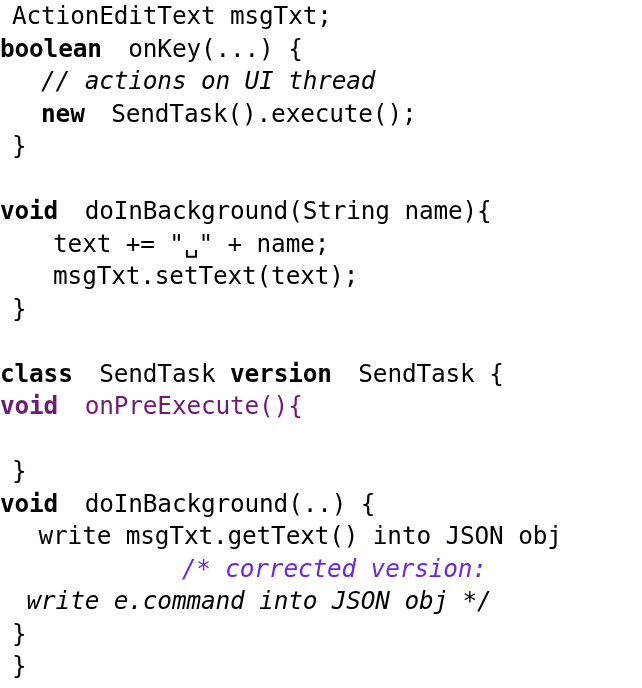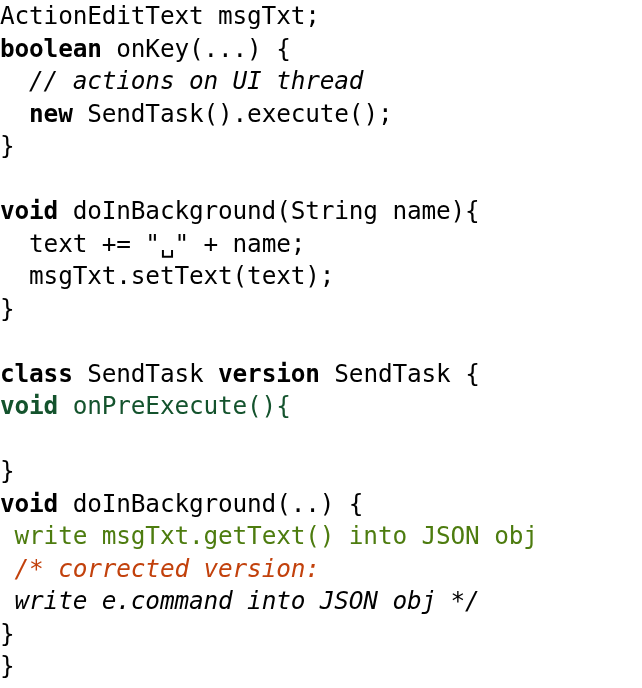--- a/index.html
+++ b/index.html
@@ -44,40 +44,41 @@
   }
   .tok.kw {
     font-weight: bold;
   }
   .tok.cm {
     font-style: italic;
   }
   .tok.pl {
     font-weight: normal;
     font-style: normal;
+    padding-left: 12px;
   }
 </style>
 </head>
 <body>
 
 <div id="code-listing" style="background: rgb(255, 255, 255);">
     <div class="code-line" style="color: rgb(0, 0, 0);"><span class="tok pl">ActionEditText msgTxt;</span></div>
     <div class="code-line" style="color: rgb(0, 0, 0);"><span class="tok kw">boolean</span><span class="tok pl"> onKey(...) {</span></div>
     <div class="code-line" style="color: rgb(0, 0, 0);"><span class="tok pl">  </span><span class="tok cm">// actions on UI thread</span></div>
     <div class="code-line" style="color: rgb(0, 0, 0);"><span class="tok pl">  </span><span class="tok kw">new</span><span class="tok pl"> SendTask().execute();</span></div>
     <div class="code-line" style="color: rgb(0, 0, 0);"><span class="tok pl">}</span></div>
     <div class="code-line blank" style="color: rgb(0, 0, 0);">&nbsp;</div>
     <div class="code-line" style="color: rgb(0, 0, 0);"><span class="tok kw">void</span><span class="tok pl"> doInBackground(String name){</span></div>
     <div class="code-line" style="color: rgb(0, 0, 0);"><span class="tok pl">  </span><span class="tok pl">text += "␣" + name;</span></div>
     <div class="code-line" style="color: rgb(0, 0, 0);"><span class="tok pl">  </span><span class="tok pl">msgTxt.setText(text);</span></div>
     <div class="code-line" style="color: rgb(0, 0, 0);"><span class="tok pl">}</span></div>
     <div class="code-line blank" style="color: rgb(0, 0, 0);">&nbsp;</div>
     <div class="code-line" style="color: rgb(0, 0, 0);"><span class="tok kw">class</span><span class="tok pl"> SendTask </span><span class="tok kw">version</span><span class="tok pl"> SendTask {</span></div>
-    <div class="code-line" style="color: #14532d;"><span class="tok kw">void</span><span class="tok pl"> onPreExecute(){</span></div>
+    <div class="code-line" style="color: #701a75;"><span class="tok kw">void</span><span class="tok pl"> onPreExecute(){</span></div>
     <div class="code-line" style="color: rgb(0, 0, 0);"><span class="tok pl">  </span></div>
     <div class="code-line" style="color: rgb(0, 0, 0);"><span class="tok pl">}</span></div>
     <div class="code-line" style="color: rgb(0, 0, 0);"><span class="tok kw">void</span><span class="tok pl"> doInBackground(..) {</span></div>
-    <div class="code-line" style="color: #4d7c0f;"><span class="tok pl"> </span><span class="tok pl">write msgTxt.getText() into JSON obj</span></div>
-    <div class="code-line" style="color: #c2410c;"><span class="tok pl"> </span><span class="tok cm">/* corrected version:</span></div>
+    <div class="code-line" style="color: #000000;"><span class="tok pl"> </span><span class="tok pl">write msgTxt.getText() into JSON obj</span></div>
+    <div class="code-line" style="color: #6d28d9; text-align: center;"><span class="tok pl"> </span><span class="tok cm">/* corrected version:</span></div>
     <div class="code-line" style="color: rgb(0, 0, 0);"><span class="tok pl"> </span><span class="tok cm">write e.command into JSON obj */</span></div>
     <div class="code-line" style="color: rgb(0, 0, 0);"><span class="tok pl">}</span></div>
     <div class="code-line" style="color: rgb(0, 0, 0);"><span class="tok pl">}</span></div>
   </div>
 
 </body></html>

